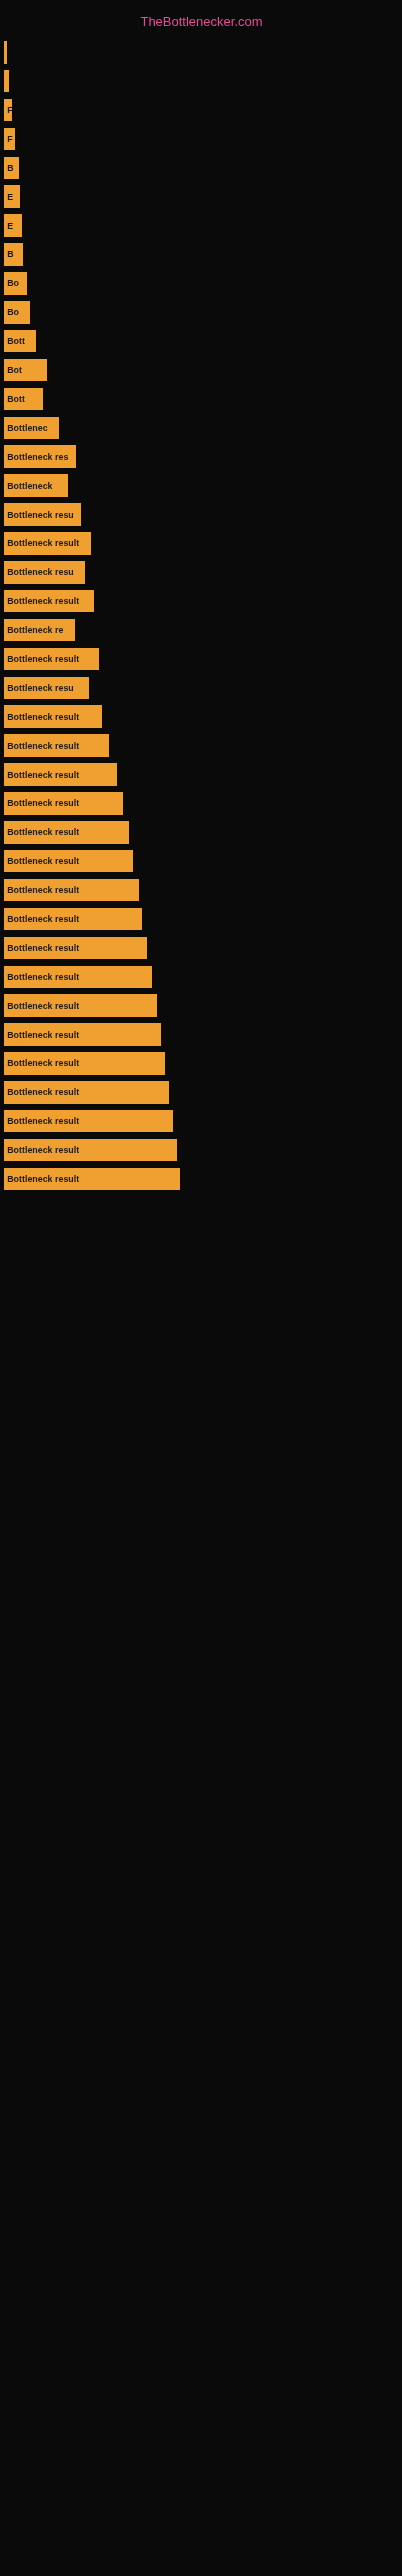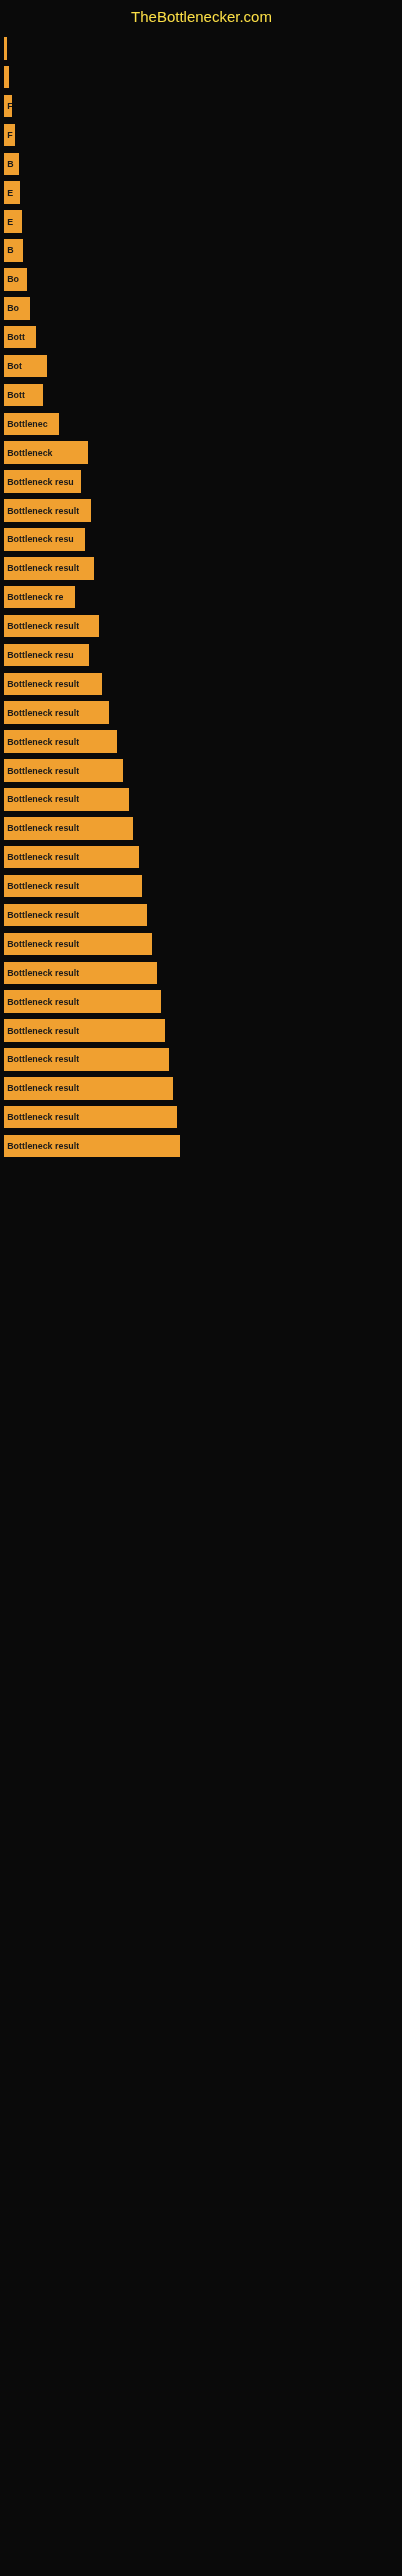--- a/index.html
+++ b/index.html
@@ -9,24 +9,24 @@
     }
     body {
       background-color: #0a0a0a;
       width: 403px;
       min-height: 2576px;
       font-family: Arial, sans-serif;
       position: relative;
       overflow-x: hidden;
     }
     .site-title {
-      color: #fde047;
-      font-size: 15px;
+      color: #ec4899;
+      font-size: 13px;
       text-align: center;
-      padding: 8px 0 4px 0;
+      padding: 14px 0 4px 0;
     }
     .bars-container {
       padding: 8px 0 0 0;
       display: flex;
       flex-direction: column;
       gap: 0;
     }
     .bar-row {
       display: flex;
       align-items: center;
@@ -115,21 +115,26 @@
       <div class="bar" style="width: 39px;">
         <span class="bar-label">Bott</span>
       </div>
     </div>
     <div class="bar-row">
       <div class="bar" style="width: 55px; text-align: right;">
         <span class="bar-label">Bottlenec</span>
       </div>
     </div>
     <div class="bar-row">
-      <div class="bar" style="width: 84px;">
+      <div class="bar" style="width: 72px;">
+        <span class="bar-label">Bottleneck res</span>
+      </div>
+    </div>
+    <div class="bar-row">
+      <div class="bar" style="width: 64px;">
         <span class="bar-label">Bottleneck</span>
       </div>
     </div>
     <div class="bar-row">
       <div class="bar" style="width: 77px;">
         <span class="bar-label">Bottleneck resu</span>
       </div>
     </div>
     <div class="bar-row">
       <div class="bar" style="width: 87px;">

